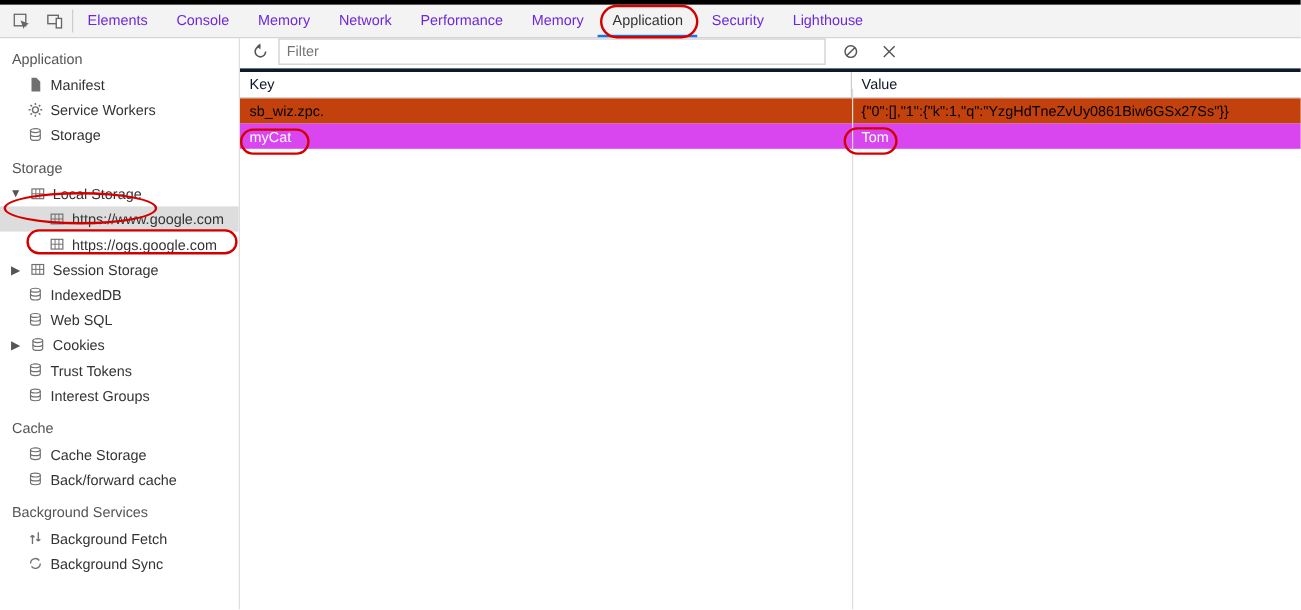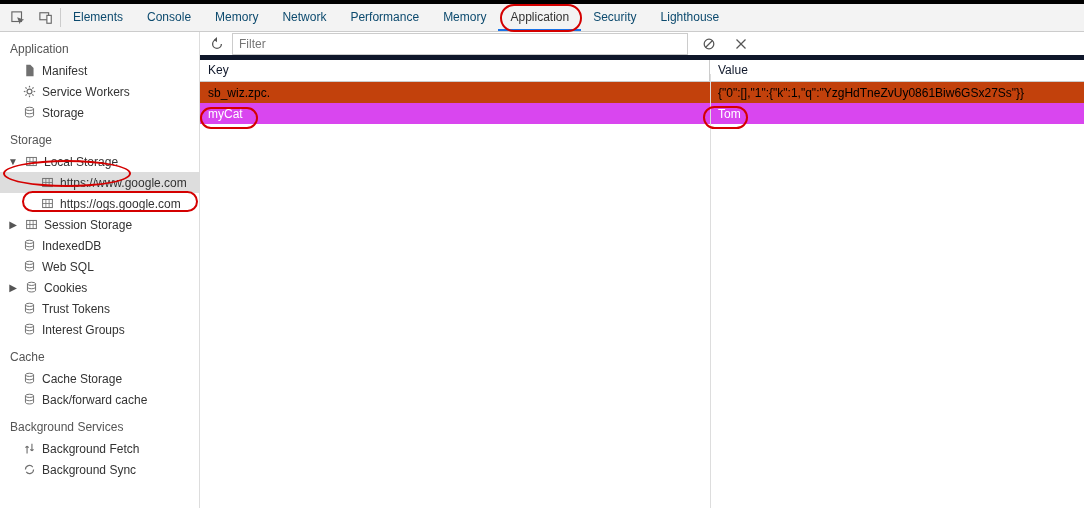--- a/index.html
+++ b/index.html
@@ -1,32 +1,32 @@
 <!DOCTYPE html>
 <html><head>
 <meta charset="utf-8">
 <style>
 * { box-sizing: border-box; margin: 0; padding: 0; font-family: "Segoe UI", Arial, sans-serif; }
 body { width: 1084px; height: 508px; overflow: hidden; background: #fff; position: relative; }
 .topblack { height: 4px; background: #000; }
 .tabs-bar { height: 28px; background: #f3f3f3; border-bottom: 1px solid #ccc; display: flex; align-items: stretch; padding-left: 4px; }
 .tabs-bar .icon-btn { width: 28px; display: flex; align-items: center; justify-content: center; color: #555; cursor: pointer; }
 .tabs-bar .sep { width: 1px; background: #ccc; margin: 4px 0; }
-.tab { padding: 0 12px; display: flex; align-items: center; color: #0c4a6e; font-size: 12px; cursor: pointer; border-bottom: 2px solid transparent; }
+.tab { padding: 0 12px; display: flex; align-items: center; color: #6d28d9; font-size: 12px; cursor: pointer; border-bottom: 2px solid transparent; }
 .tab.active { border-bottom: 2px solid #1a73e8; color: #333; }
 .main { display: flex; height: calc(100% - 32px); background: #fff; }
 .sidebar { width: 200px; border-right: 1px solid #ddd; overflow-y: auto; font-size: 12px; color: #333; }
 .side-section-title { padding: 10px 10px 4px 10px; color: #555; }
 .side-item { display: flex; align-items: center; gap: 6px; padding: 3px 6px 3px 22px; cursor: pointer; height: 21px; }
 .side-item.sub { padding-left: 40px; }
 .side-item.selected { background: #ddd; }
 .side-item .tree-arrow { margin-left: -14px; width: 10px; color: #555; font-size: 10px; display: inline-flex; justify-content: center; }
 .side-icon { width: 14px; height: 14px; display: inline-flex; align-items: center; justify-content: center; color: #606060; }
 .content { flex: 1; display: flex; flex-direction: column; }
-.toolbar { height: 28px; border-bottom: 5px solid #0f172a; display: flex; align-items: flex-end; padding: 0 6px; gap: 4px; }
+.toolbar { height: 28px; border-bottom: 3px solid #0f172a; display: flex; align-items: flex-start; padding: 0 6px; gap: 4px; }
 .toolbar .tool { width: 22px; height: 22px; display: flex; align-items: center; justify-content: center; color: #555; cursor: pointer; }
 .filter { flex: 1; max-width: 456px; height: 22px; border: 1px solid #ccc; font-size: 12px; padding: 0 6px; color: #777; }
 .toolbar-right { display: flex; align-items: center; gap: 10px; margin-left: 6px; }
 .table { flex: 1; display: flex; flex-direction: column; border-top: 0; font-size: 12px; }
 .thead { display: flex; height: 22px; border-bottom: 1px solid #ccc; color: #0f172a; }
 .th { padding: 3px 8px; }
 .th.key { width: 510px; border-right: 1px solid #ccc; }
 .th.val { flex: 1; }
 .trow { display: flex; height: 21px; align-items: center; }
 .trow.alt { background: #c2410c; }

